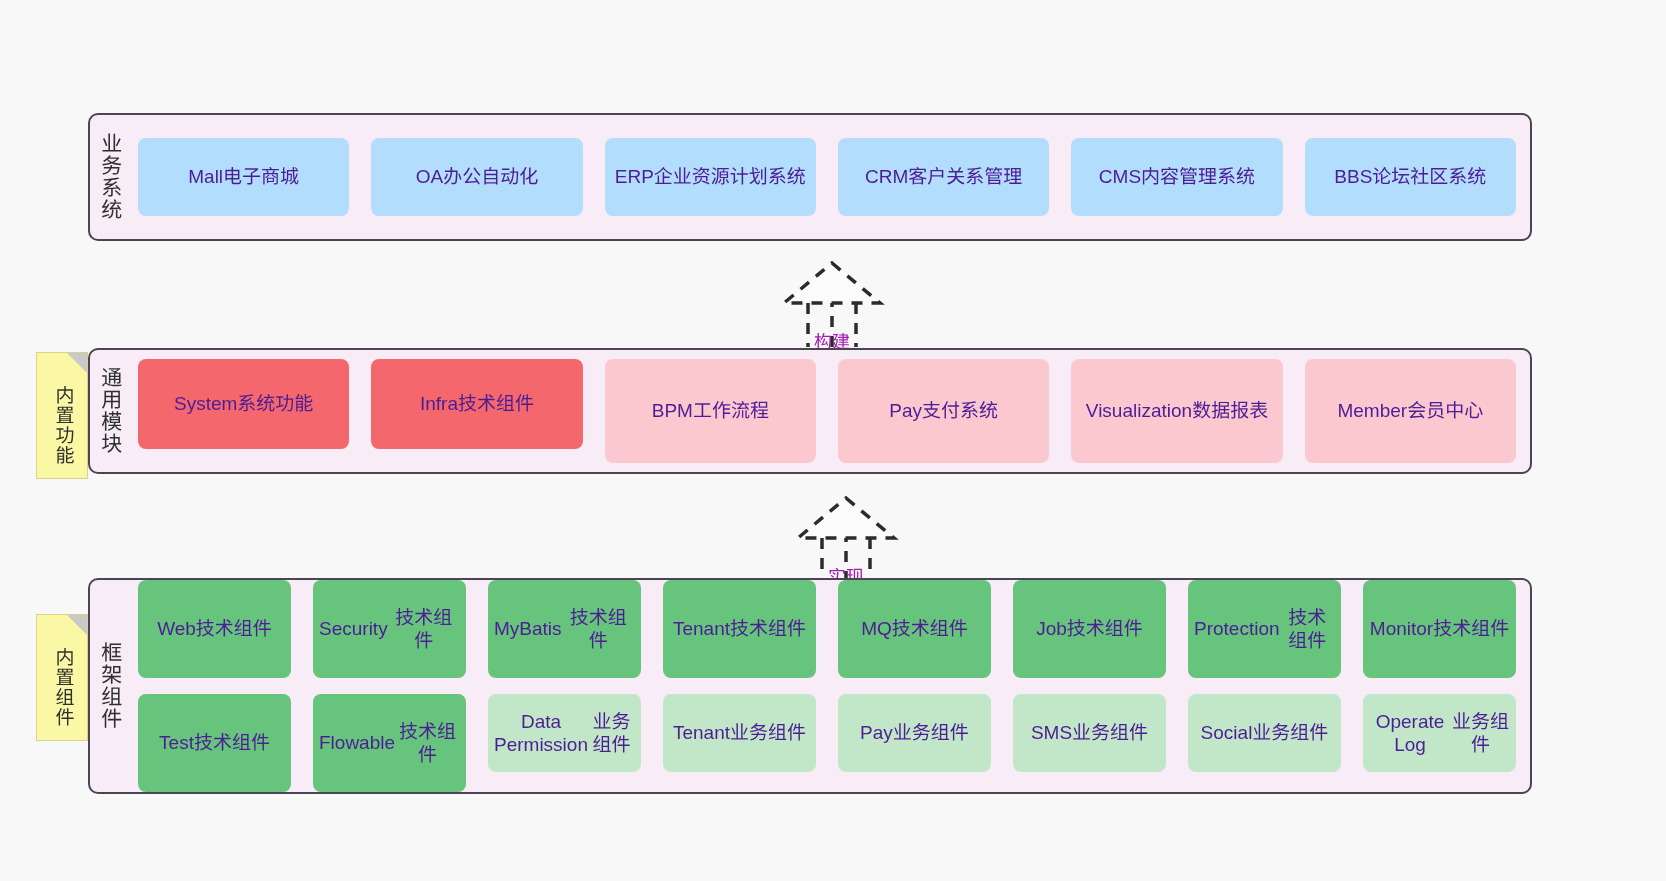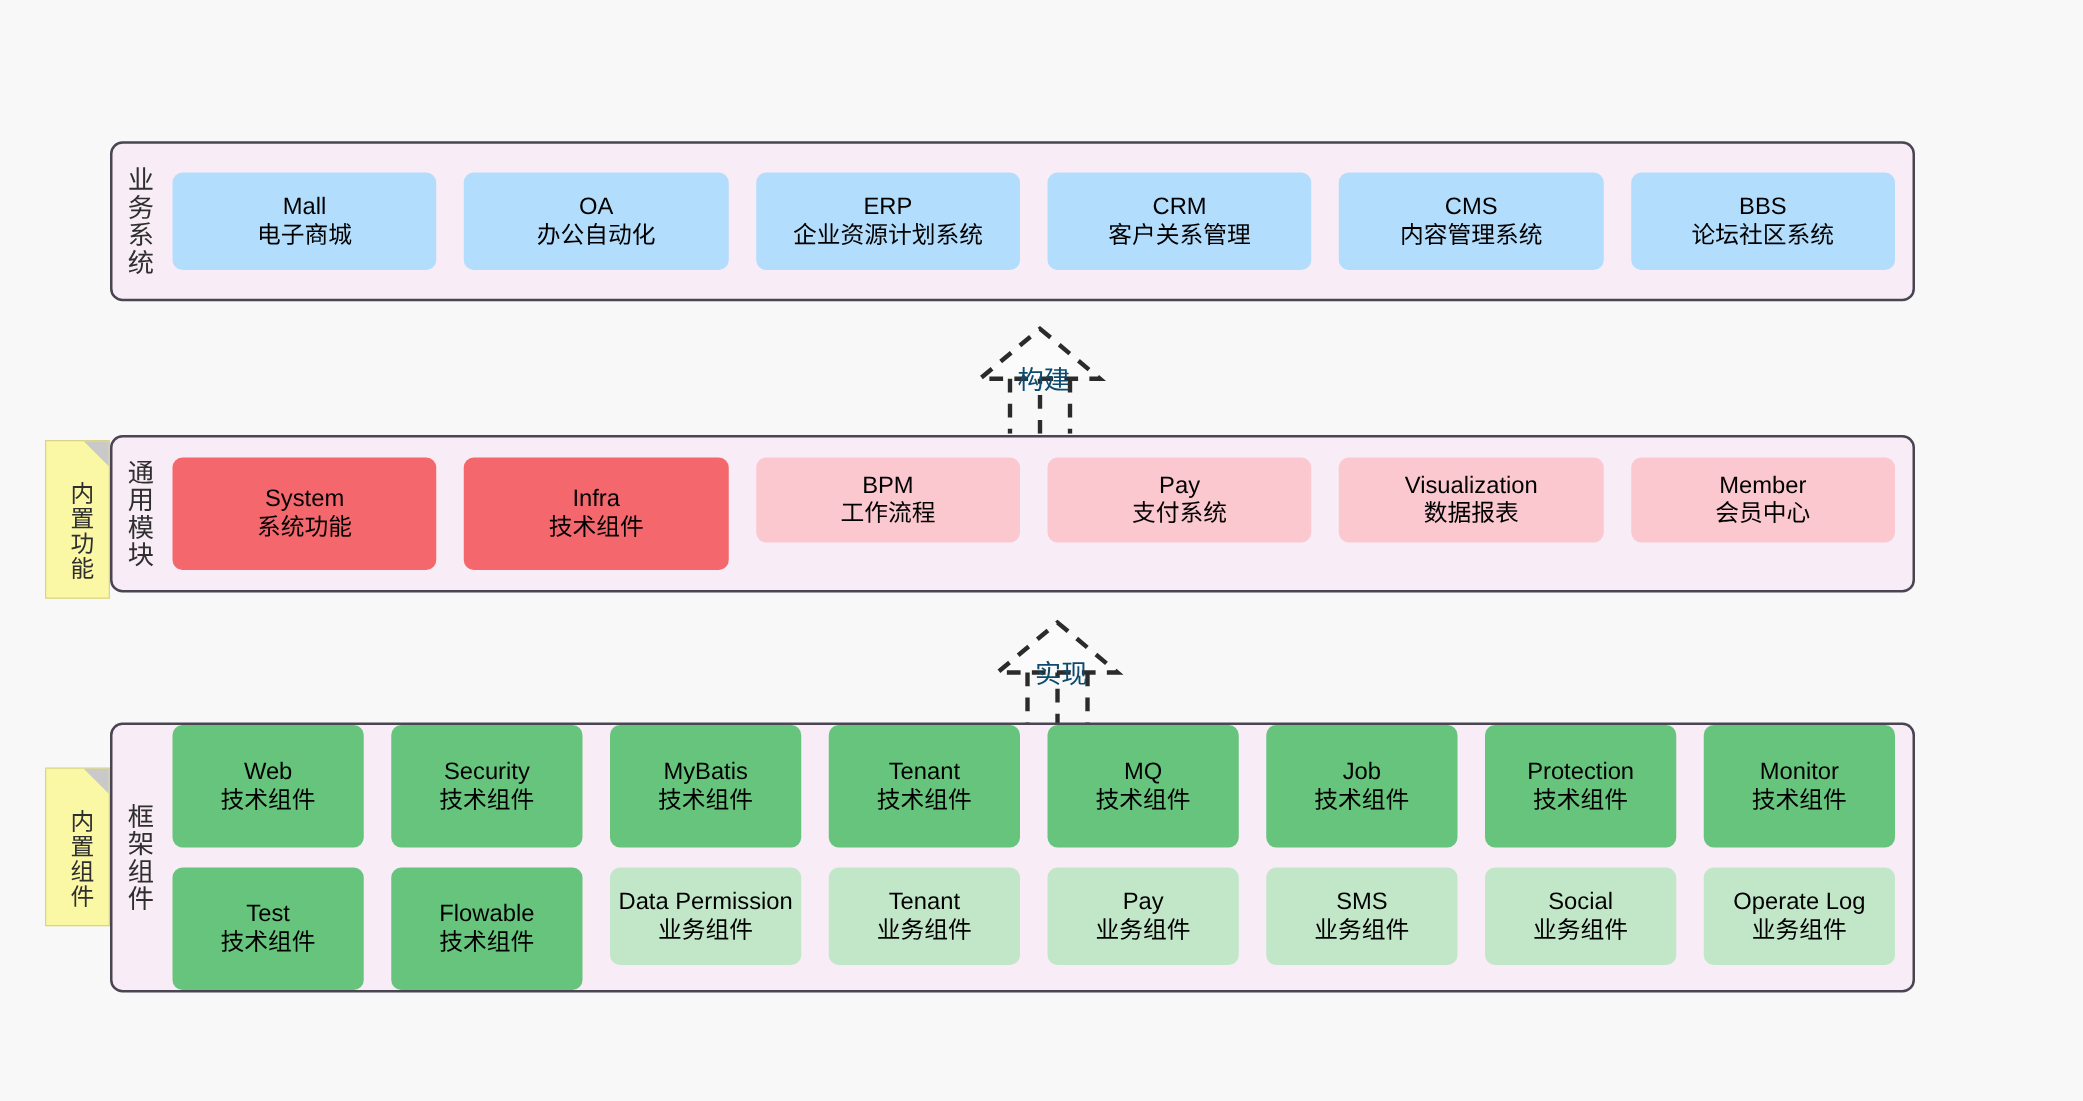--- a/index.html
+++ b/index.html
@@ -64,36 +64,36 @@
     flex-direction: row;
     gap: 22px;
   }
 
   
   .card {
     flex: 1 1 0;
     min-width: 0;
     border-radius: 8px;
     display: flex;
-    flex-direction: column;
+    flex-direction: row;
     align-items: center;
     justify-content: center;
     text-align: center;
-    color: #000000;
+    color: #4c1d95;
     font-size: 19px;
     line-height: 1.22;
     padding: 4px 6px;
     box-sizing: border-box;
   }
   .card .t1 { font-size: 19px; }
   .card .t2 { font-size: 19px; }
 
   .blue   { background: #b3ddfc; height: 78px; }
   .red    { background: #f4676d; height: 90px; }
-  .pink   { background: #fbc8d0; height: 68px; }
+  .pink   { background: #fbc8d0; height: 104px; }
   .green  { background: #67c47c; height: 98px; }
   .lgreen { background: #c2e7c8; height: 78px; }
 
   
   .note {
     position: absolute;
     width: 52px;
     background: #fbf8a5;
     border: 1px solid #d9d48a;
     box-sizing: border-box;
@@ -116,24 +116,25 @@
     border-top: 20px solid #c9c9c9;
     border-left: 20px solid transparent;
   }
 
   
   .arrow-wrap {
     position: absolute;
   }
   .arrow-label {
     position: absolute;
-    font-size: 21px;
-    color: #0c4a6e;
+    font-size: 18px;
+    color: #a21caf;
     background: transparent;
     white-space: nowrap;
+    margin-top: 40px;
   }
 </style>
 </head>
 <body>
 
 <div id="canvas">
 
   <div class="layer" id="layer-business" style="left:88px; top:113px; width:1444px; height:128px;">
     <div class="layer-title">业务系统</div>
     <div class="layer-body">

